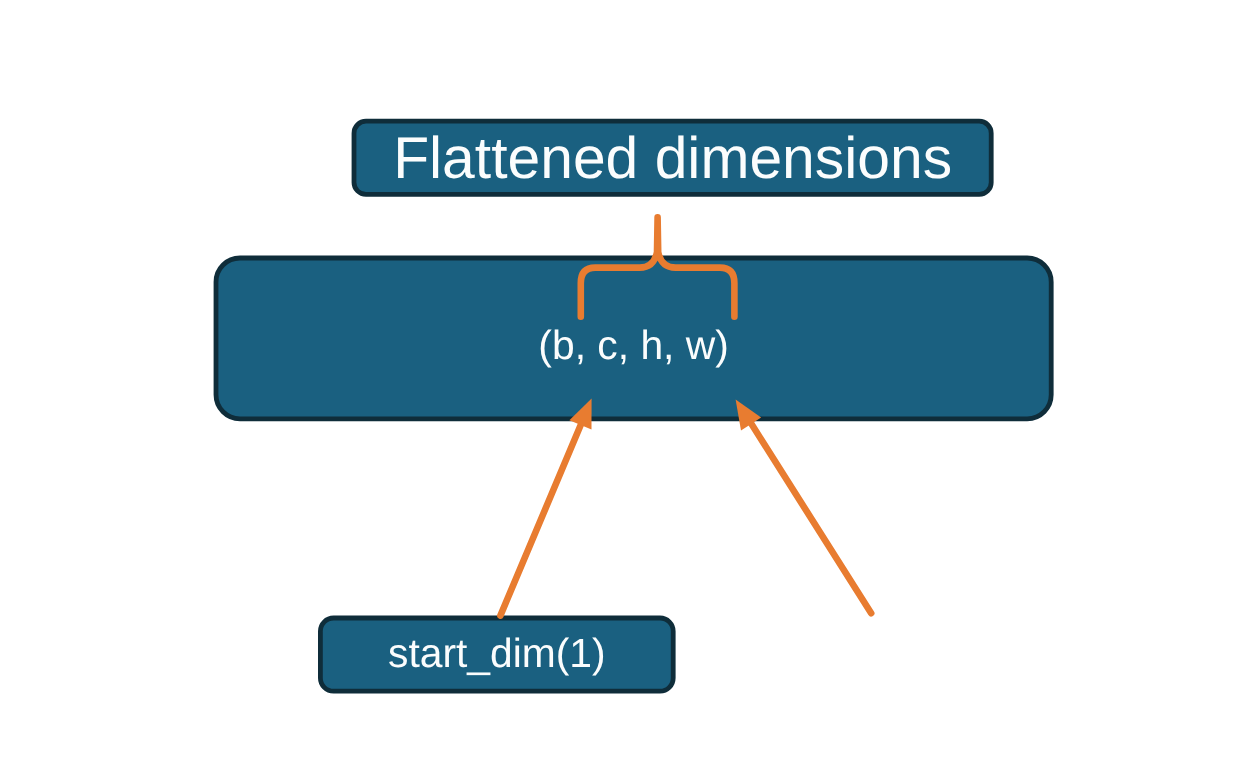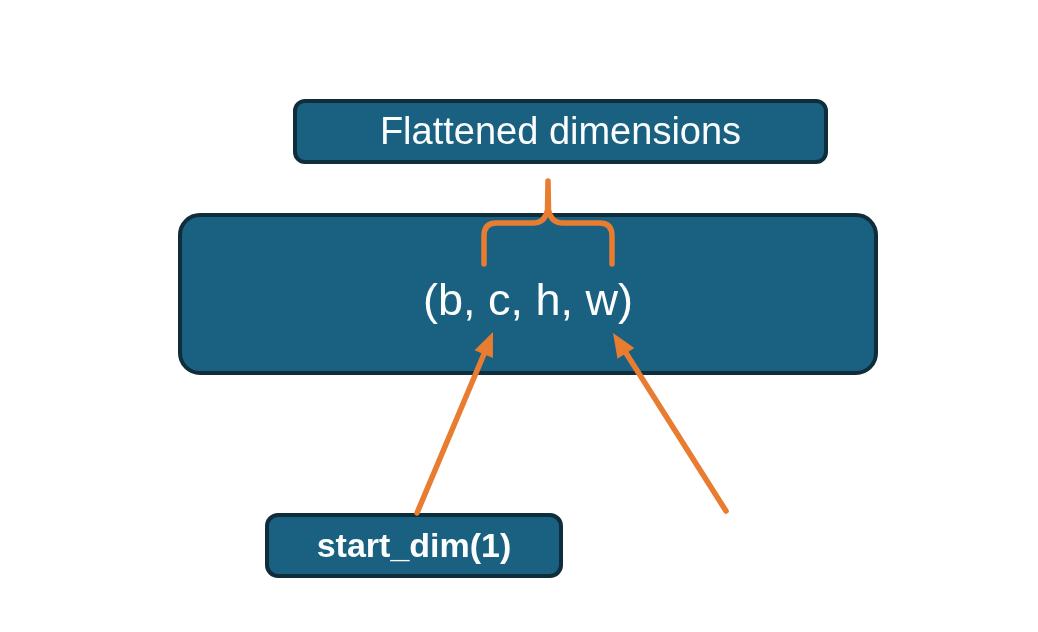--- a/index.html
+++ b/index.html
@@ -25,41 +25,40 @@
     align-items: center;
     justify-content: center;
     white-space: nowrap;
   }
   .title-box {
     left: 293px;
     top: 99px;
     width: 535px;
     height: 65px;
     border-radius: 12px;
-    font-size: 38px;
+    font-size: 49px;
   }
   .tensor-box {
     left: 178px;
     top: 213px;
     width: 700px;
-    height: 162px;
+    height: 138px;
     border-radius: 22px;
-    font-size: 45px;
+    font-size: 34px;
   }
   .tensor-box .label {
     position: relative;
     top: 6px;
   }
   .param-box {
     top: 513px;
     width: 298px;
     height: 65px;
     border-radius: 13px;
     font-size: 34px;
-    font-weight: bold;
   }
   .start-box { left: 265px; }
   .end-box   { left: 580px; }
   .overlay-svg {
     position: absolute;
     left: 0;
     top: 0;
     width: 1038px;
     height: 632px;
     pointer-events: none;

